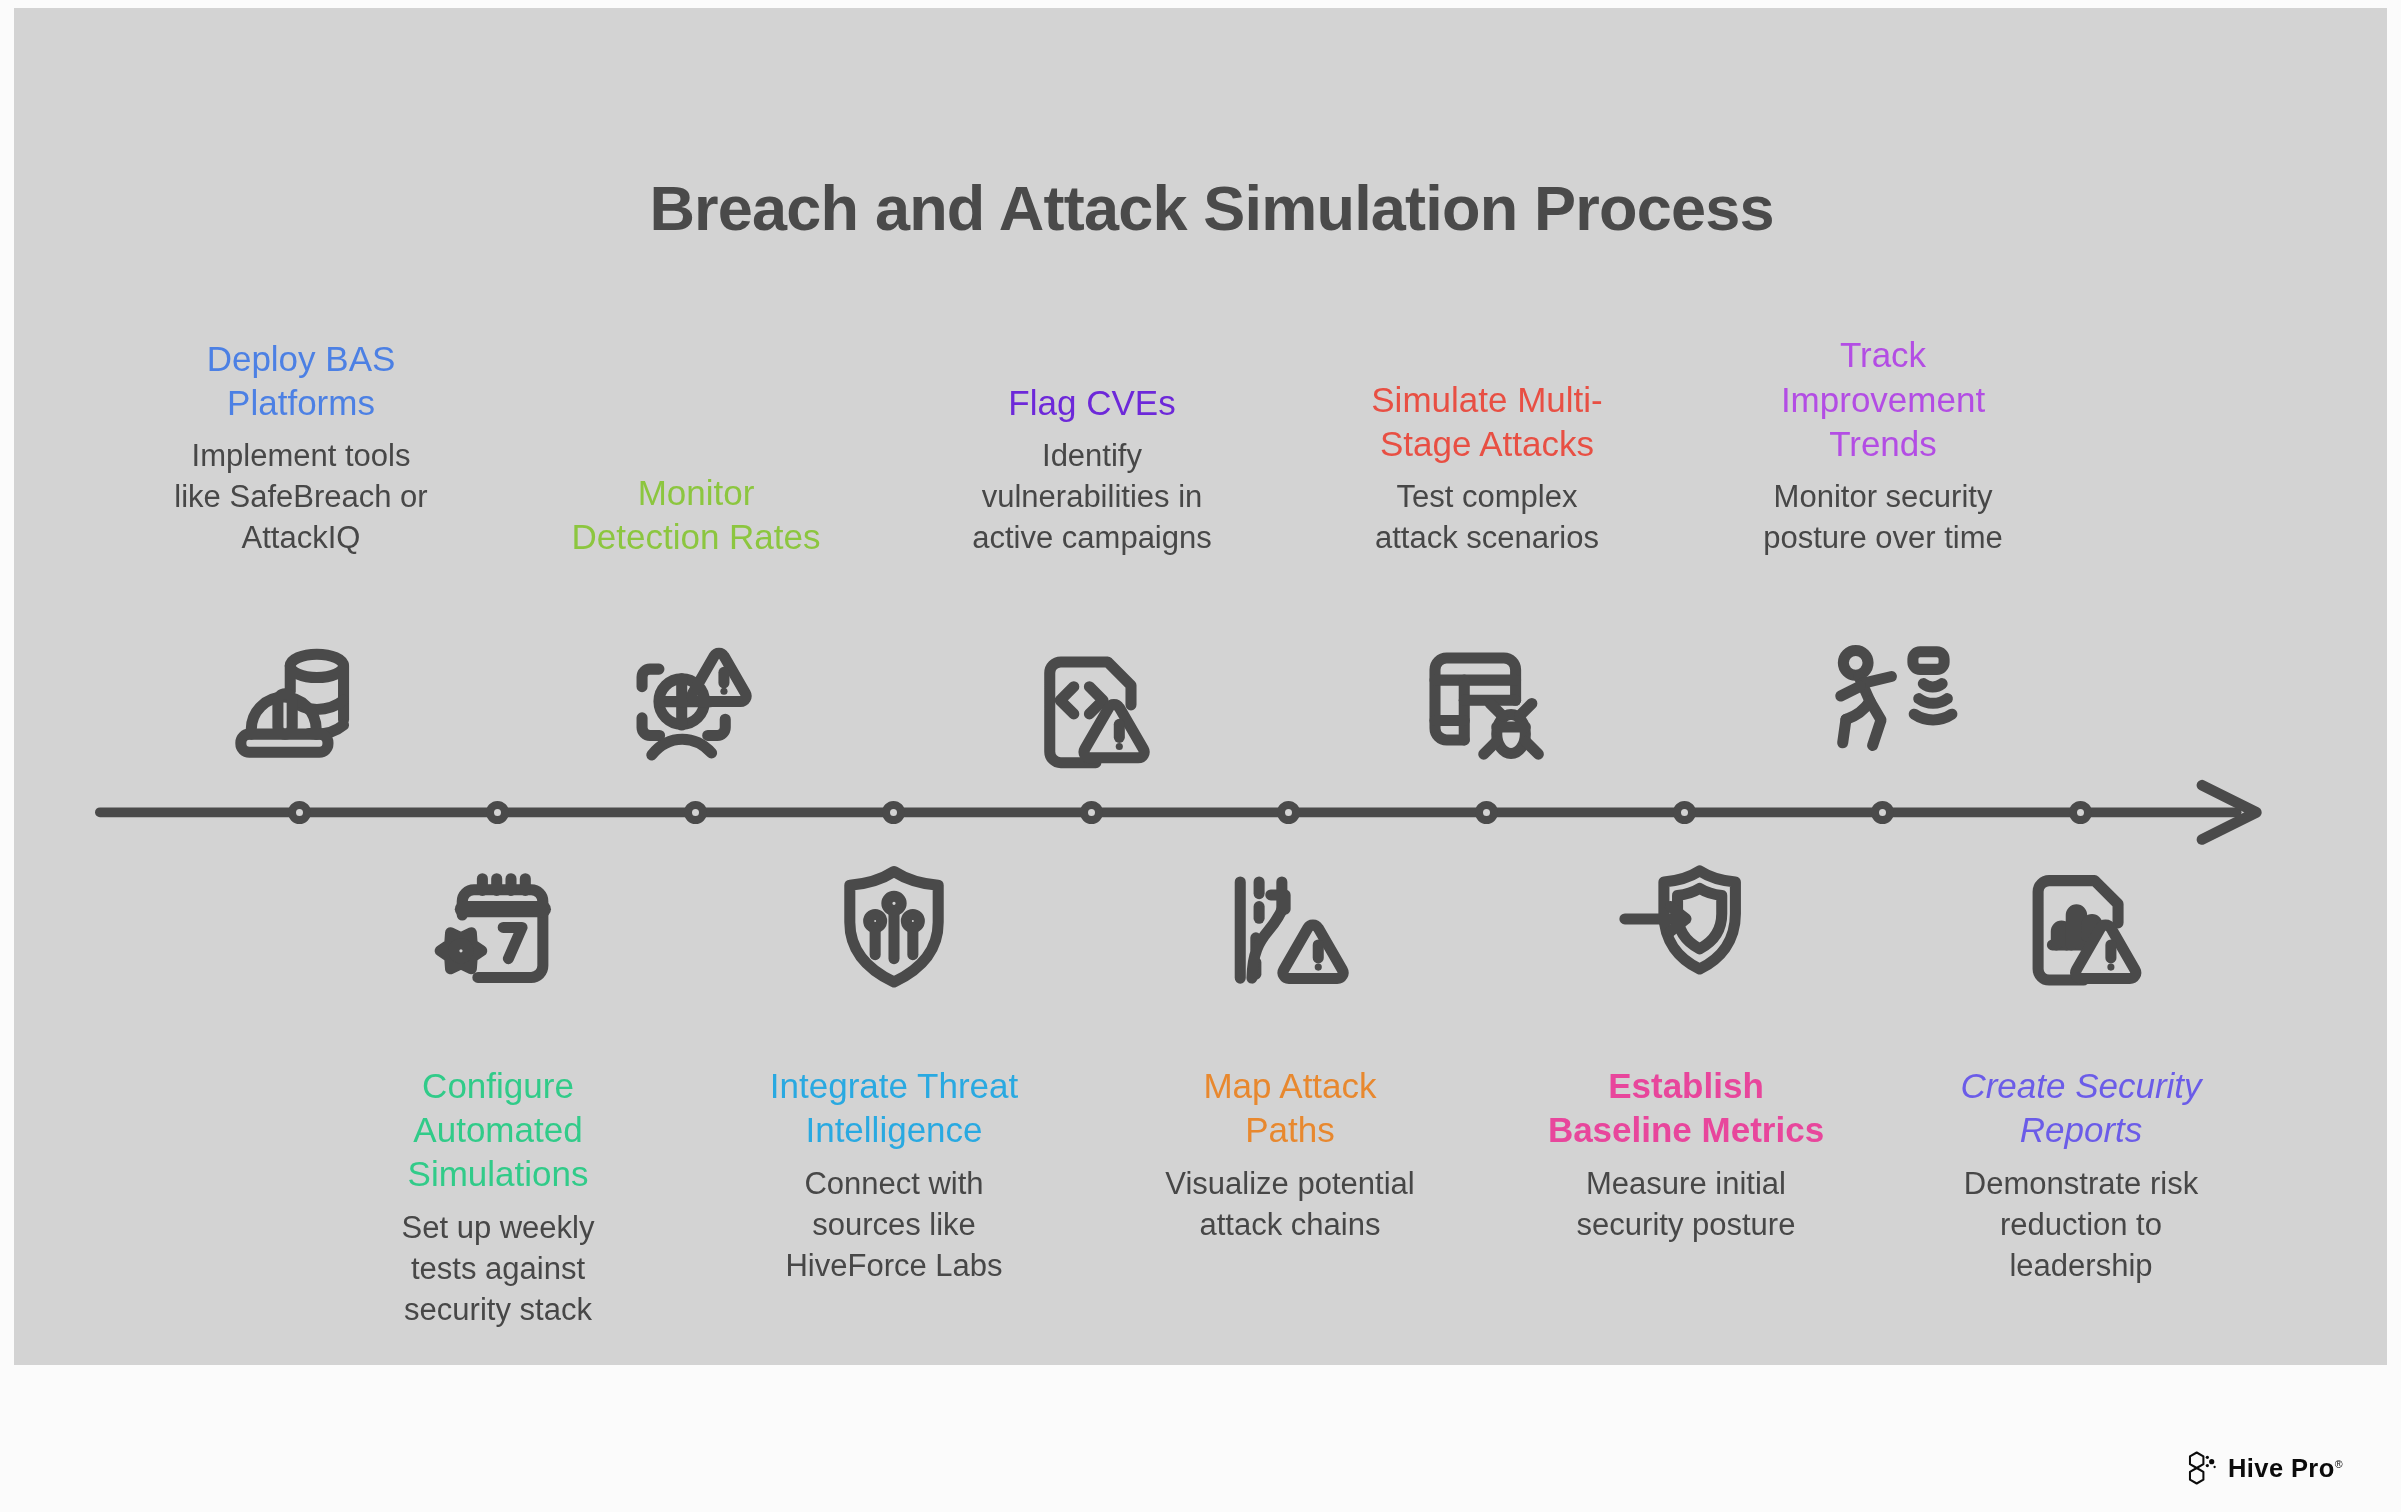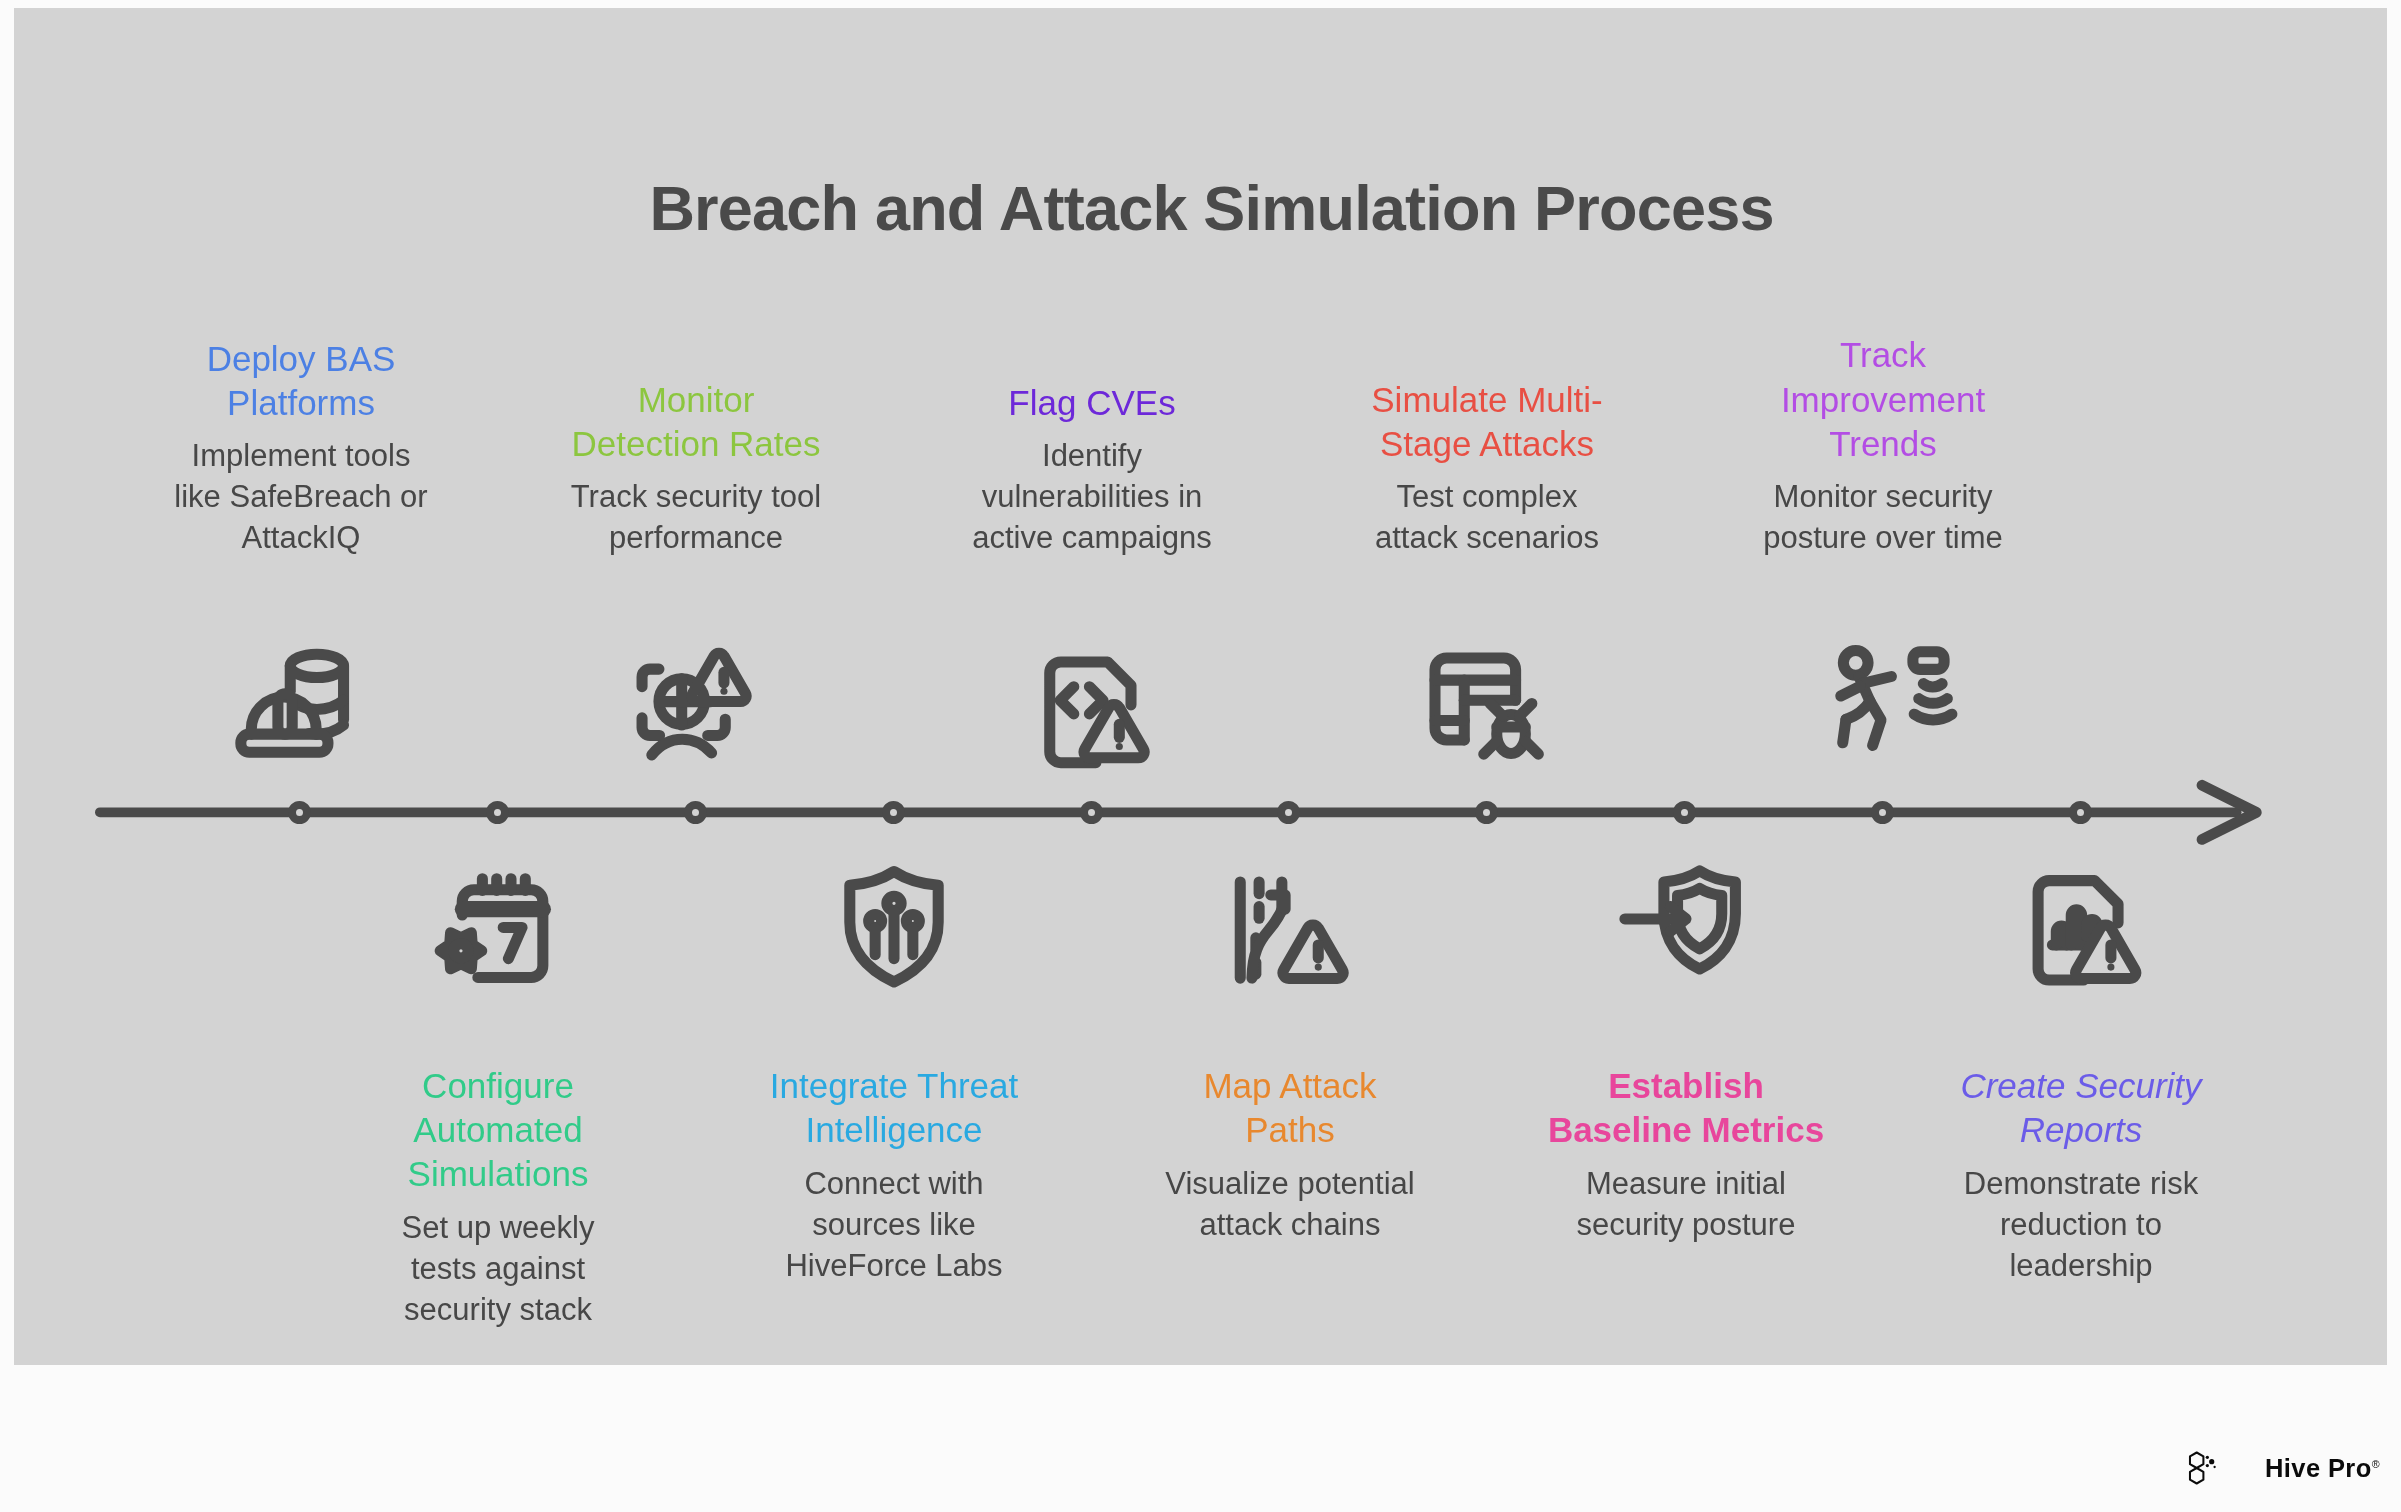--- a/index.html
+++ b/index.html
@@ -22,21 +22,21 @@
   .icon-box{position:absolute;width:156px;height:156px;}
   .icon-box svg{width:100%;height:100%;fill:none;stroke:#4a4a4a;stroke-width:1.7;stroke-linecap:round;stroke-linejoin:round;}
   .icon-box svg .fill{fill:#4a4a4a;stroke:none;}
   .icon-box svg .thick{stroke-width:2.5;}
   .timeline-svg{position:absolute;left:95px;top:763px;width:2191px;height:102px;}
   .timeline-svg line,.timeline-svg polyline{stroke:#4a4a4a;fill:none;stroke-linecap:round;stroke-linejoin:round;}
   .node{position:absolute;top:801px;width:7.4px;height:7.4px;border:8.2px solid #4a4a4a;background:#d3d3d3;border-radius:50%;}
   .brand{position:absolute;left:2187px;top:1449px;display:flex;align-items:center;gap:10px;}
   .brand svg{height:38px;width:31px;fill:none;stroke:#0b0b0b;stroke-width:2.1;stroke-linejoin:round;}
   .brand svg .dot{fill:#0b0b0b;stroke:none;}
-  .brand-name{font-size:25.5px;font-weight:700;color:#0b0b0b;letter-spacing:0.4px;margin-left:37px;}
+  .brand-name{font-size:25.5px;font-weight:700;color:#0b0b0b;letter-spacing:0.4px;}
   .brand-reg{font-size:10.7px;vertical-align:super;font-weight:400;}
 </style>
 </head>
 <body>
 
 <div class="canvas"></div>
 
 <h1 class="main-title">Breach and Attack Simulation Process</h1>
 
 <svg class="timeline-svg" viewBox="0 0 2660 124" preserveAspectRatio="none">
@@ -57,22 +57,20 @@
 <div class="step-text top-text" style="left:124px">
   <div class="step-title pre" style="color: rgb(76, 128, 228);">Deploy BAS
 Platforms</div>
   <div class="step-desc pre">Implement tools
 like SafeBreach or
 AttackIQ</div>
 </div>
 <div class="step-text top-text" style="left:519px">
   <div class="step-title pre" style="color: rgb(140, 198, 63);">Monitor
 Detection Rates</div>
-  <div class="step-desc pre">Track security tool
-performance</div>
 </div>
 <div class="step-text top-text" style="left:915px">
   <div class="step-title pre" style="color: #6d28d9;">Flag CVEs</div>
   <div class="step-desc pre">Identify
 vulnerabilities in
 active campaigns</div>
 </div>
 <div class="step-text top-text" style="left:1310px">
   <div class="step-title pre" style="color: rgb(232, 79, 67);">Simulate Multi-
 Stage Attacks</div>

